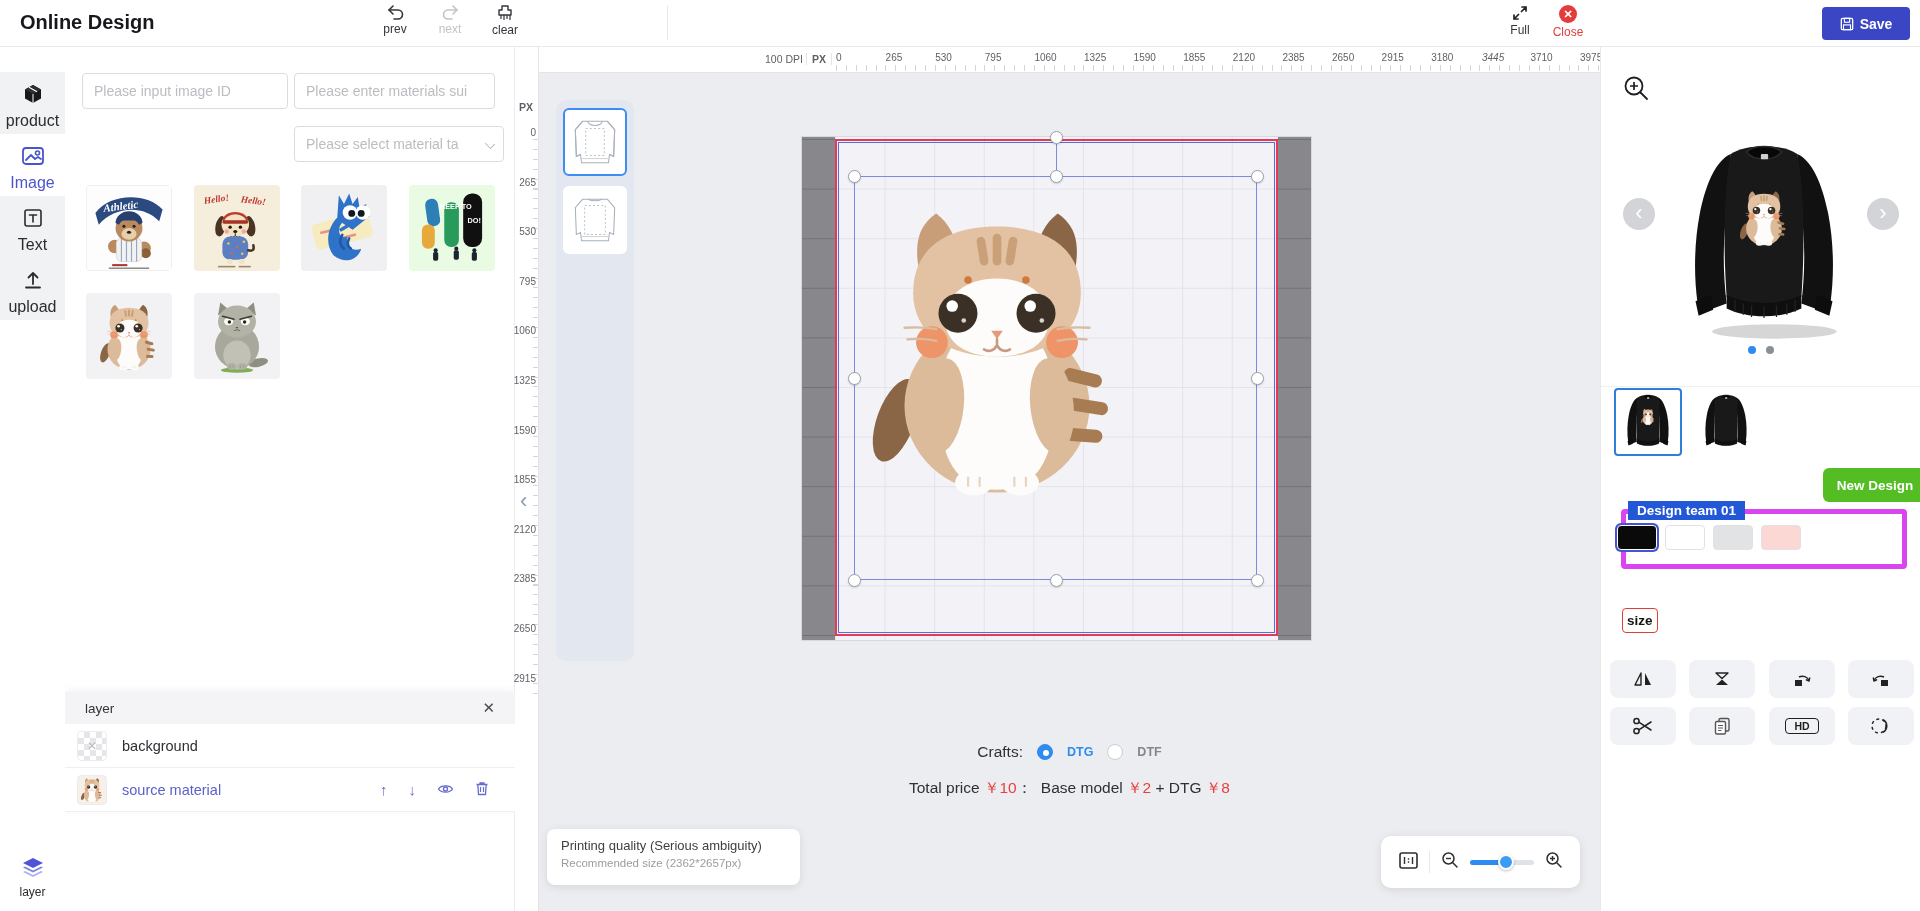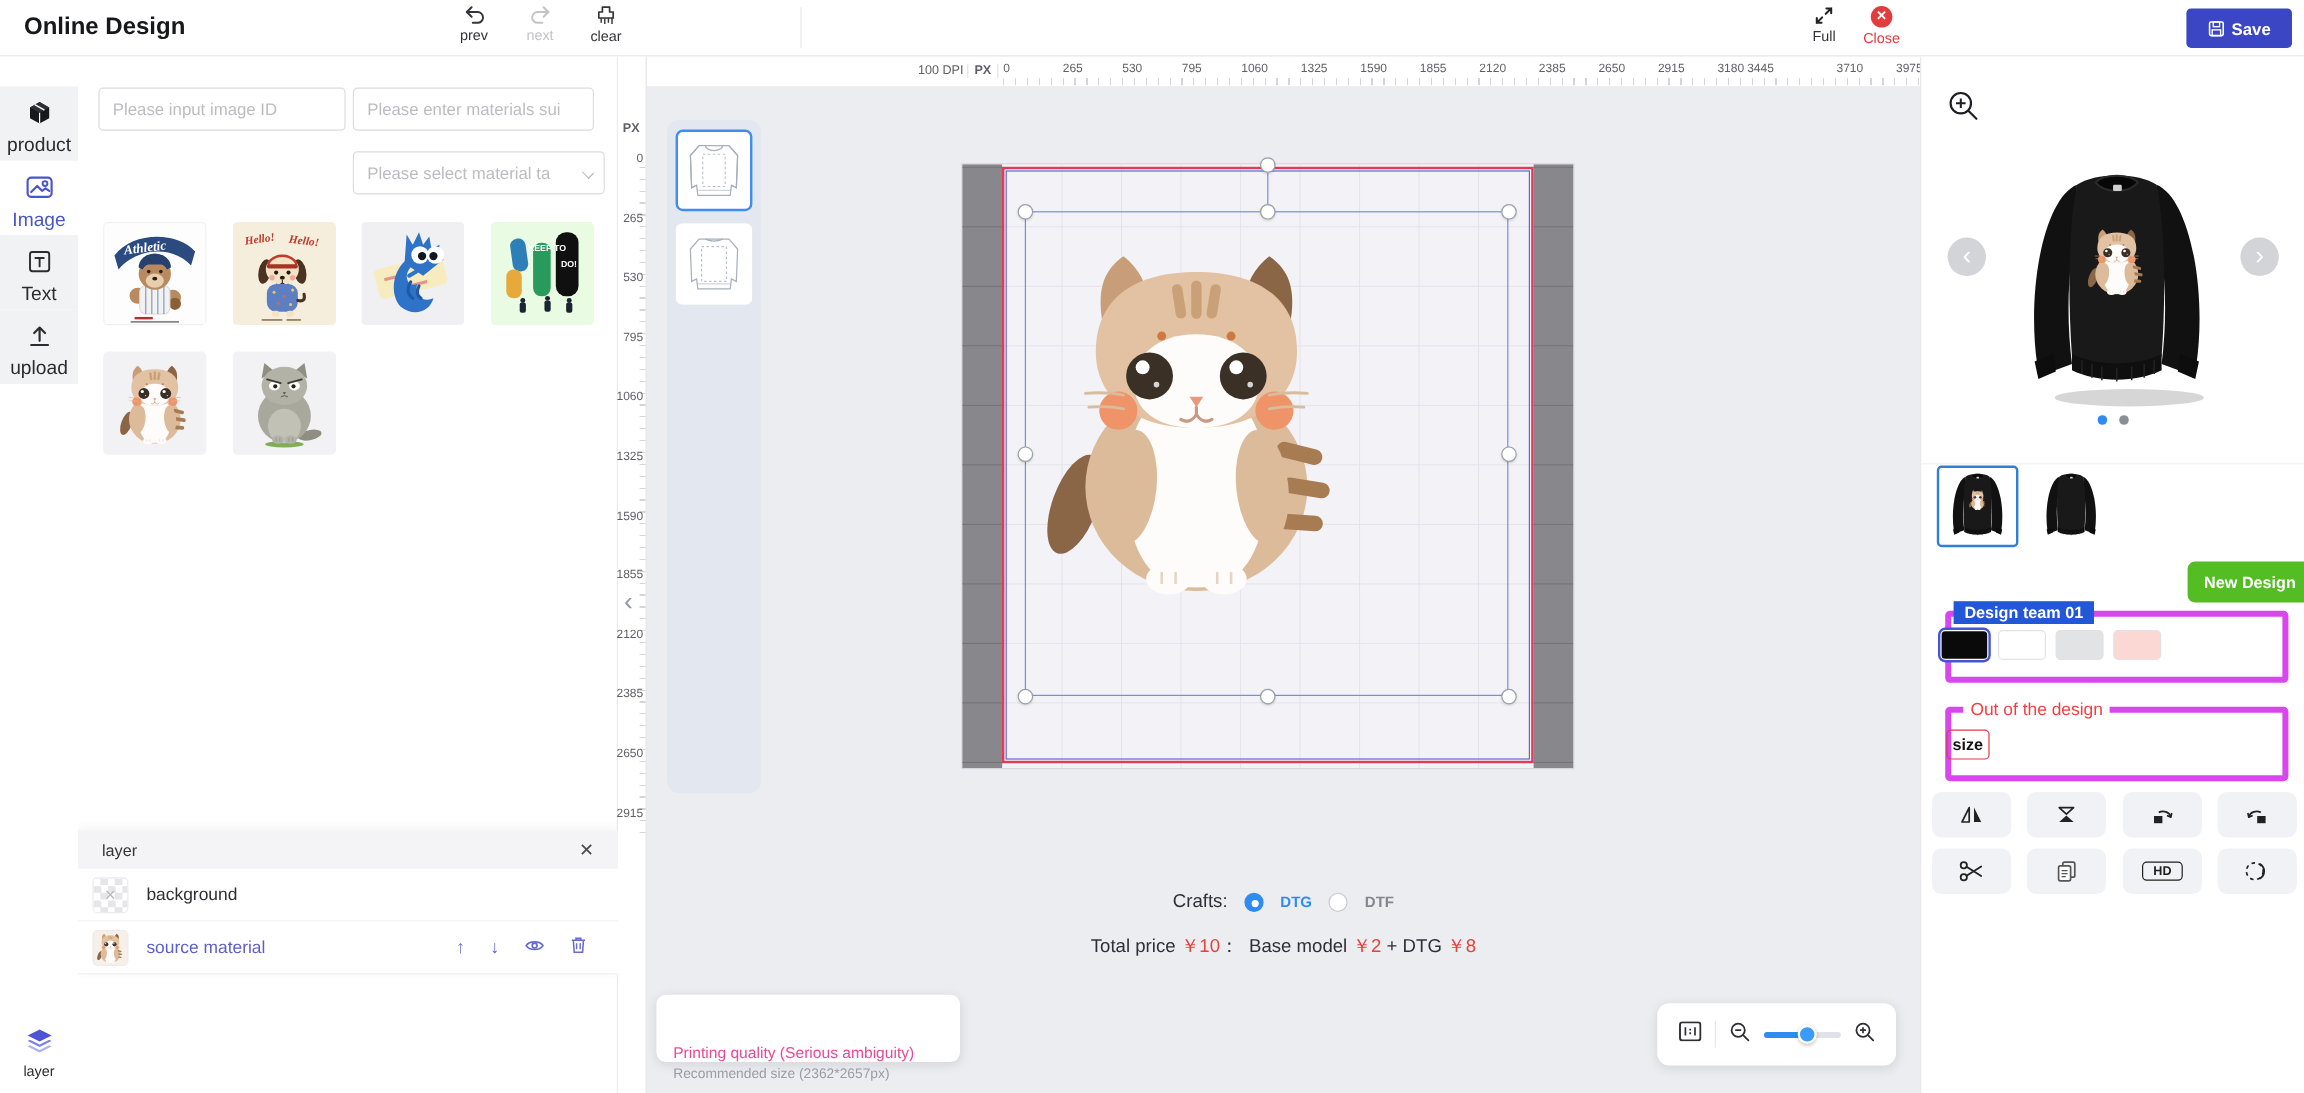--- a/index.html
+++ b/index.html
@@ -83,21 +83,21 @@
   .crafts-row { position:absolute; left:0; top:696px; width:1061px; display:flex; align-items:center; justify-content:center; gap:14px; font-size:15.5px; color:#2f2f35; }
   .radio { width:16px; height:16px; border-radius:50%; border:1px solid #ccccd2; background:#fff; display:inline-block; position:relative; cursor:pointer; }
   .radio.on { background:#2e8cf0; border-color:#2e8cf0; }
   .radio.on::after { content:""; position:absolute; left:5px; top:5px; width:6px; height:6px; background:#fff; border-radius:50%; }
   .craft-lbl { font-size:12.5px; font-weight:bold; }
   .price-row { position:absolute; left:0; top:731px; width:1061px; text-align:center; font-size:15.5px; color:#2f2f35; }
   .red-t { color:#e8403f; }
   .pn-wrap { position:absolute; left:0; top:152px; width:1061px; height:120px;}
 
   .quality-card { position:absolute; left:8px; top:782px; width:253px; height:56px; background:#fff; border-radius:8px; box-shadow:0 2px 10px rgba(0,0,0,.10); padding:9px 14px; }
-  .quality-card .t1 { font-size:13px; color:#ec4899;margin-top:32px; }
+  .quality-card .t1 { font-size:13px; color:#404040; }
   .quality-card .t2 { font-size:11.5px; color:#9b9ba3; margin-top:4px; }
 
   .zoom-card { position:absolute; left:842px; top:789px; width:199px; height:52px; background:#fff; border-radius:10px; box-shadow:0 2px 10px rgba(0,0,0,.10); display:flex; align-items:center; justify-content:center; gap:11px; }
   .zc-div { width:1px; height:22px; background:#e7e7ea; }
   .slider { position:relative; width:64px; height:5px; background:#dfe3e8; border-radius:3px; }
   .slider .fill { position:absolute; left:0; top:0; height:5px; width:36px; background:#2e8cf0; border-radius:3px; }
   .slider .knob { position:absolute; left:28px; top:-6px; width:16px; height:16px; background:#3b9cf5; border:2.5px solid #fff; border-radius:50%; box-shadow:0 1px 3px rgba(0,0,0,.25); }
 
   
   #right-panel { position:absolute; left:1600px; top:47px; width:320px; height:864px; background:#fff; border-left:1px solid #e9e9ec; }
@@ -488,21 +488,21 @@
           <span class="hnum" style="left: 445.8px;">795</span>
           <span class="hnum" style="left: 495.4px;">1060</span>
           <span class="hnum" style="left: 545px;">1325</span>
           <span class="hnum" style="left: 594.6px;">1590</span>
           <span class="hnum" style="left: 644.2px;">1855</span>
           <span class="hnum" style="left: 693.8px;">2120</span>
           <span class="hnum" style="left: 743.4px;">2385</span>
           <span class="hnum" style="left: 793px;">2650</span>
           <span class="hnum" style="left: 842.6px;">2915</span>
           <span class="hnum" style="left: 892.2px;">3180</span>
-          <span class="hnum" style="left: 917px;">3445</span>
+          <span class="hnum" style="left: 943px; font-style: italic;">3445</span>
           <span class="hnum" style="left: 991.4px;">3710</span>
           <span class="hnum" style="left: 1041px;">3975</span>
         </div>
     </div>
 
     <div class="page-strip">
       <div class="page-card sel" style="top:8px">
           <svg width="54" height="58" viewBox="0 0 52 56">
             <use href="#sym-shirt-line-front"></use>
           </svg>
@@ -626,23 +626,20 @@
     <div class="fieldset fs-team">
       <span class="legend">Design team 01</span>
     </div>
     <div class="swatch-row">
         <div class="swatch sel" style="background: rgb(10, 10, 10);"></div>
         <div class="swatch" style="background: rgb(255, 255, 255);"></div>
         <div class="swatch" style="background: rgb(226, 227, 229);"></div>
         <div class="swatch" style="background: rgb(251, 216, 212);"></div>
       </div>
 
-    <div class="fieldset fs-out">
-      <span class="legend2">Out of the design</span>
-    </div>
     <div class="size-chip">size</div>
 
     <div class="tool-btn" style="left:9px; top:613px;">
       <svg width="20" height="20" viewBox="0 0 20 20">
           <path d="M8 4 L8 16 L2 16 Z" stroke="#222" stroke-width="1.4" fill="none" stroke-linejoin="round"></path>
           <path d="M12 4 L12 16 L18 16 Z" fill="#222"></path>
         </svg>
     </div>
     <div class="tool-btn" style="left:88px; top:613px;">
       <svg width="20" height="20" viewBox="0 0 20 20">

